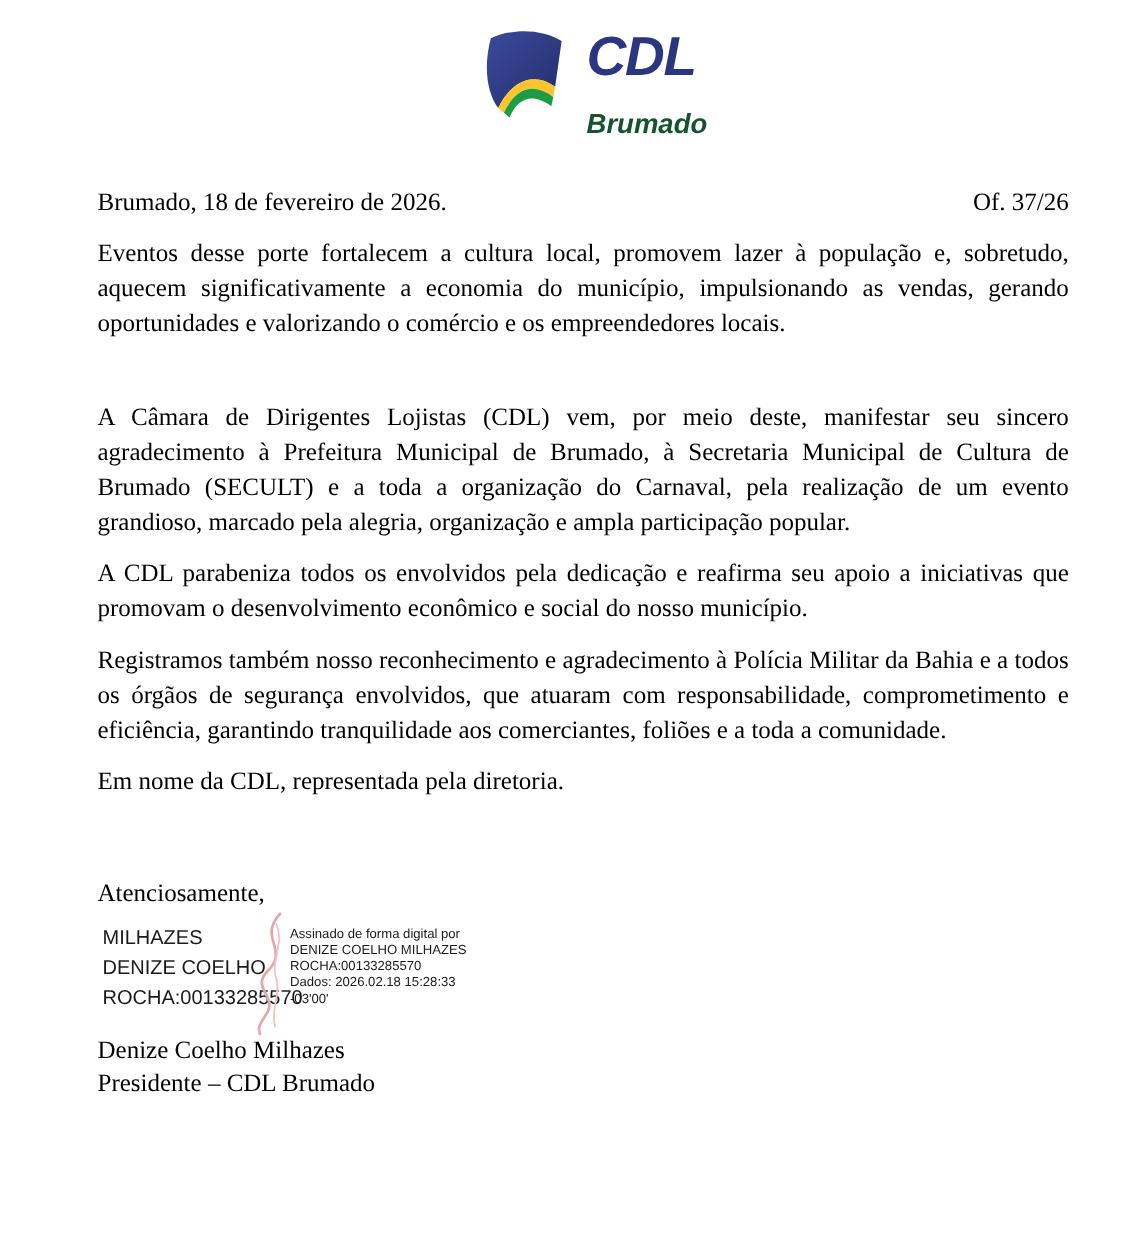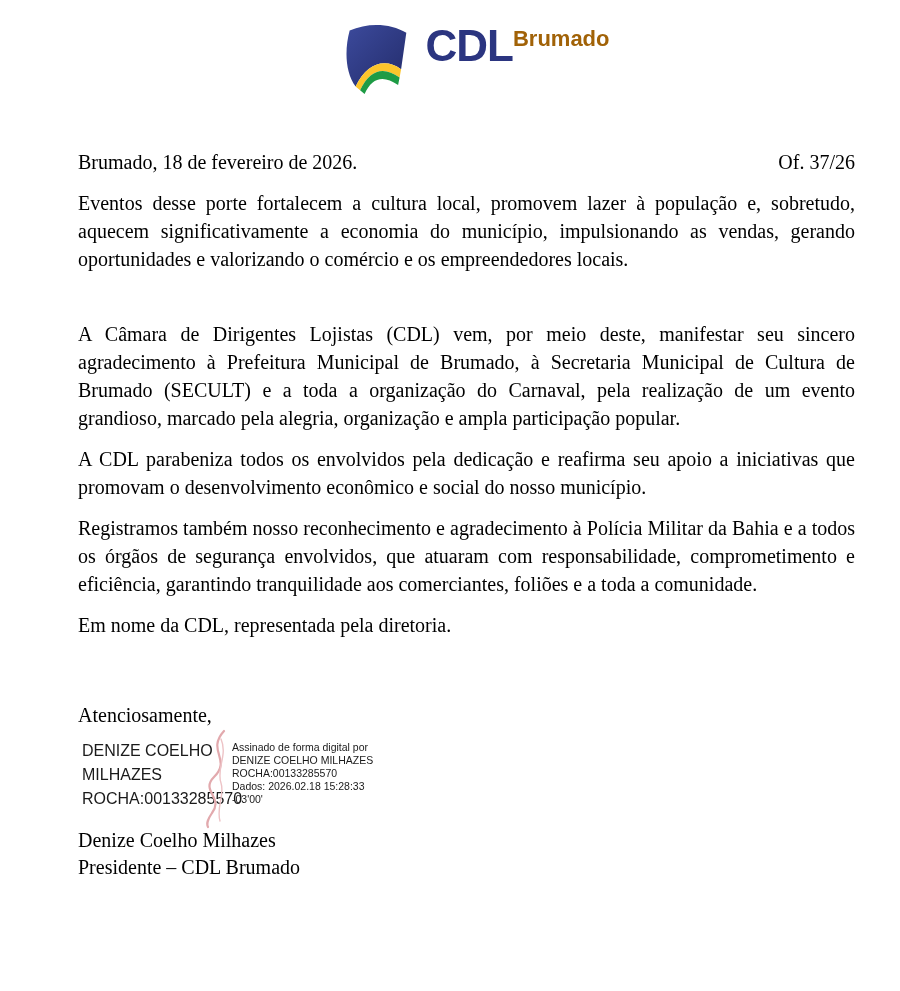--- a/index.html
+++ b/index.html
@@ -25,35 +25,36 @@
     display: flex;
     justify-content: center;
     align-items: flex-start;
     gap: 10px;
     height: 74px;
     margin-left: 10px;
   }
   .logo-mark { display: block; }
   .logo-text {
     display: flex;
-    flex-direction: row;
+    flex-direction: column;
     font-family: "Liberation Sans", sans-serif;
+    font-style: italic;
     font-weight: 700;
     line-height: 1;
     justify-content: center;
   }
   .logo-acronym {
     font-size: 44px;
     letter-spacing: -1px;
     color: #2b3580;
   }
   .logo-city {
     font-size: 22px;
-    color: #a16207;
-    margin-top: 4px;
+    color: #14532d;
+    margin-top: 20px;
     letter-spacing: 0px;
   }
   
   .meta-row {
     display: flex;
     justify-content: space-between;
     margin-top: 50px;
   }
   .subject { margin-top: 48px; }
   
@@ -129,22 +130,22 @@
   <p class="body-par">Eventos desse porte fortalecem a cultura local, promovem lazer à população e, sobretudo, aquecem significativamente a economia do município, impulsionando as vendas, gerando oportunidades e valorizando o comércio e os empreendedores locais.</p>
   <p class="body-par first">A Câmara de Dirigentes Lojistas (CDL) vem, por meio deste, manifestar seu sincero agradecimento à Prefeitura Municipal de Brumado, à Secretaria Municipal de Cultura de Brumado (SECULT) e a toda a organização do Carnaval, pela realização de um evento grandioso, marcado pela alegria, organização e ampla participação popular.</p>
   <p class="body-par">A CDL parabeniza todos os envolvidos pela dedicação e reafirma seu apoio a iniciativas que promovam o desenvolvimento econômico e social do nosso município.</p>
   <p class="body-par">Registramos também nosso reconhecimento e agradecimento à Polícia Militar da Bahia e a todos os órgãos de segurança envolvidos, que atuaram com responsabilidade, comprometimento e eficiência, garantindo tranquilidade aos comerciantes, foliões e a toda a comunidade.</p>
   <p class="body-par">Em nome da CDL, representada pela diretoria.</p>
 
   <div class="closing">Atenciosamente,</div>
 
   <div class="signature">
     <div class="sig-stamp">
+      <div>MILHAZES</div>
       <div>DENIZE COELHO</div>
-      <div>MILHAZES</div>
       <div>ROCHA:00133285570</div>
     </div>
     <svg class="sig-flourish" width="50" height="100" viewBox="0 0 50 100" xmlns="http://www.w3.org/2000/svg">
       <path d="M30,2 C12,22 38,30 20,48 C6,62 30,68 18,84 C14,90 12,94 14,98" fill="none" stroke="#e2a9ad" stroke-width="2.2" stroke-linecap="round"></path>
       <path d="M27,10 C34,26 22,40 27,54 C31,66 22,78 26,92" fill="none" stroke="#edc3c6" stroke-width="1.4" stroke-linecap="round"></path>
     </svg>
     <div class="sig-details">
       <div>Assinado de forma digital por</div>
       <div>DENIZE COELHO MILHAZES</div>
       <div>ROCHA:00133285570</div>

